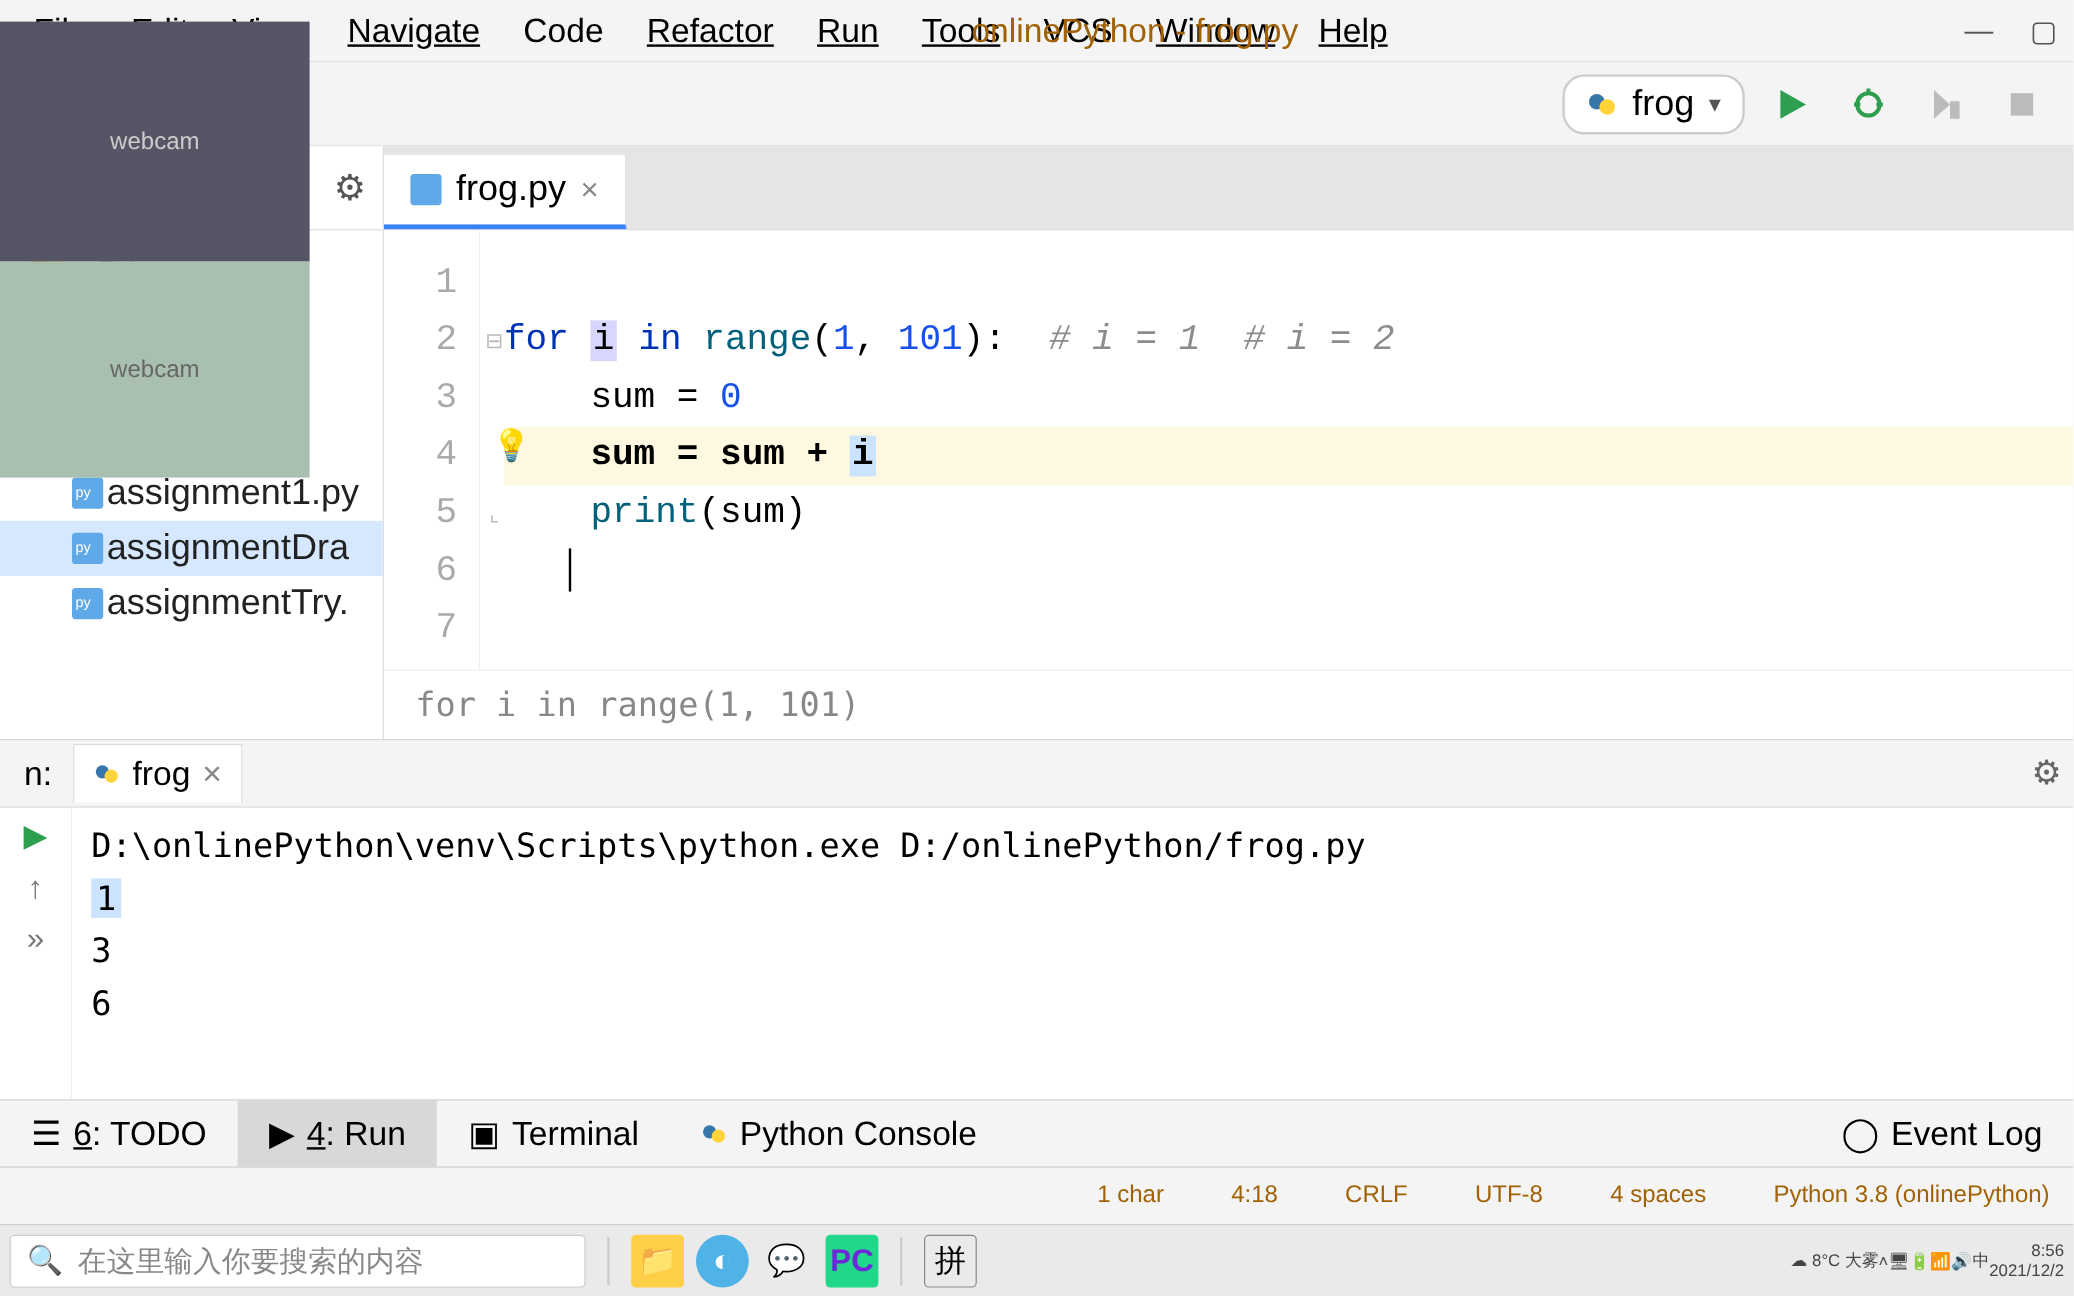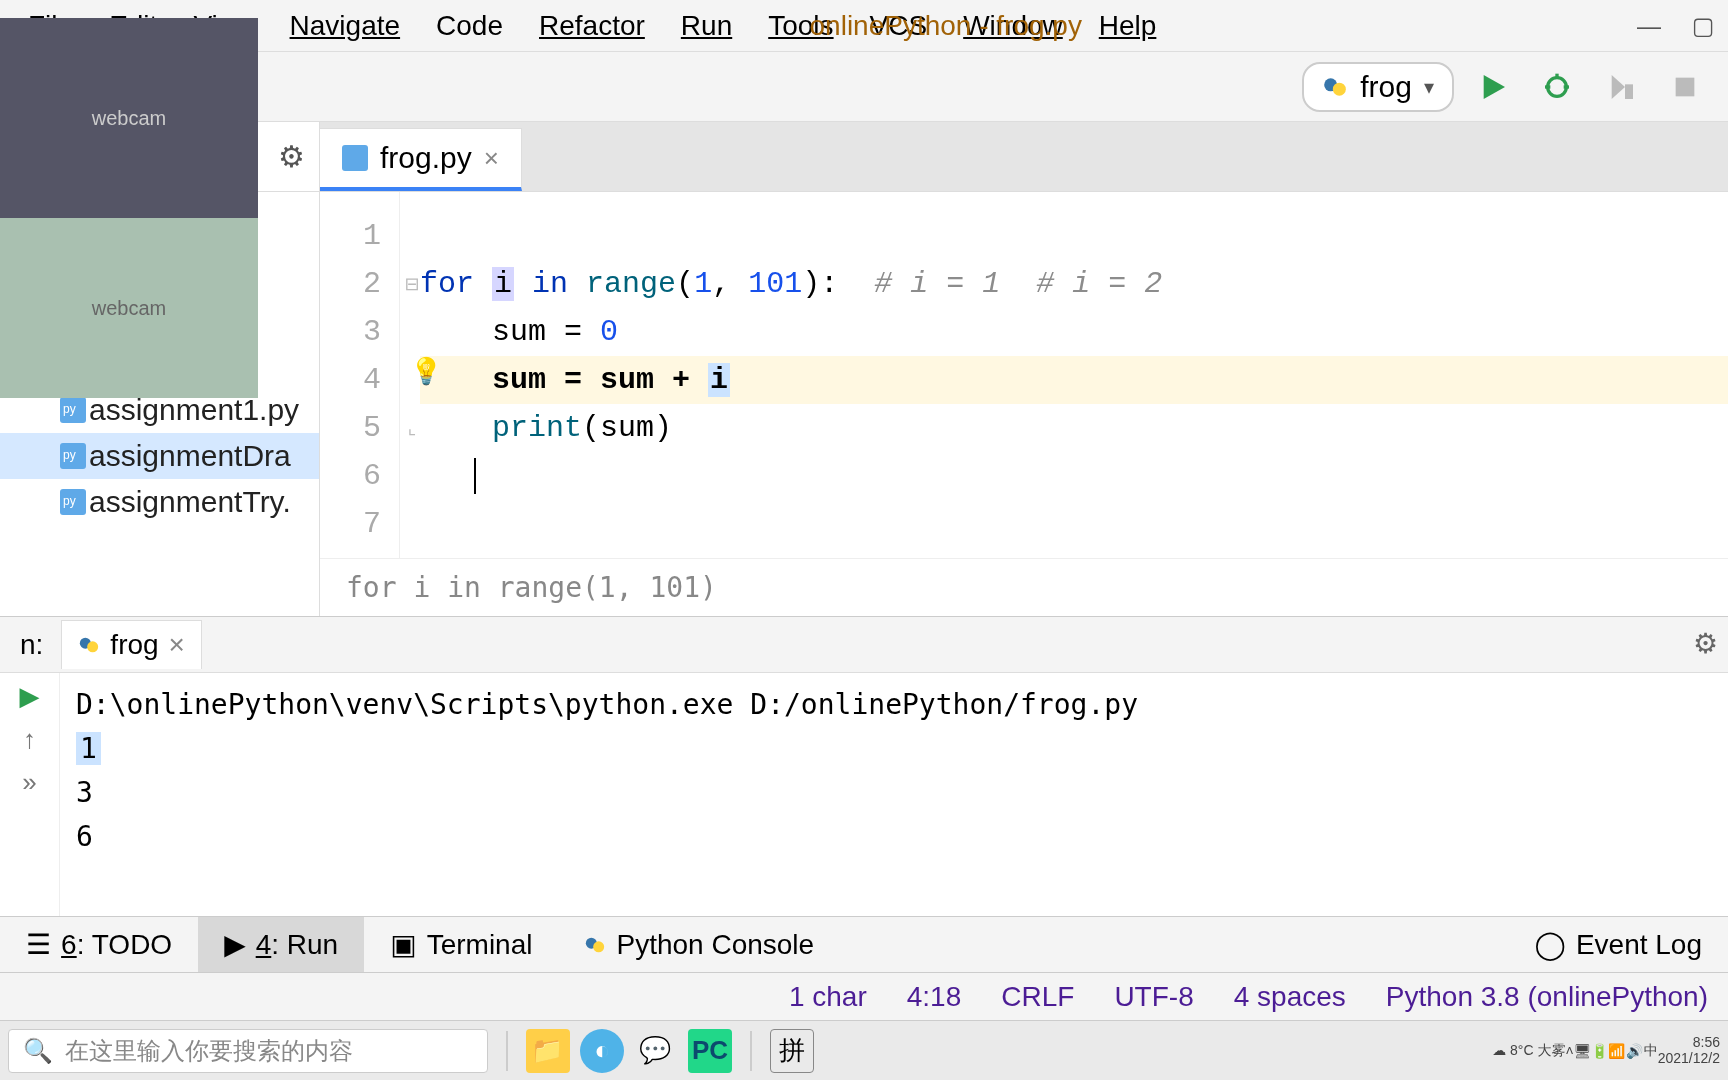--- a/index.html
+++ b/index.html
@@ -75,21 +75,21 @@
   .run-gear { position:absolute; right:10px; top:10px; font-size:28px; color:#666; }
   
   
   .bottom-tools { height:56px; background:#f4f4f4; border-top:1px solid #ccc; display:flex; align-items:center; font-size:28px; }
   .bt-tab { display:flex; align-items:center; gap:10px; padding:0 26px; height:100%; cursor:default; }
   .bt-tab.active { background:#d8d8d8; }
   .bt-tab .num-u { text-decoration:underline; }
   .bt-spacer { flex:1; }
   
   
-  .status { height:48px; background:#f4f4f4; border-top:1px solid #ccc; display:flex; align-items:center; font-size:28px; color:#4c1d95; padding:0 20px; gap:40px; }
+  .status { height:48px; background:#f4f4f4; border-top:1px solid #ccc; display:flex; align-items:center; font-size:20px; color:#a16207; padding:0 20px; gap:56px; }
   .status .spacer { flex:1; }
   
   
   .taskbar { height:60px; background:#eaeaea; display:flex; align-items:center; padding:0 8px; gap:10px; border-top:1px solid #ccc; }
   .taskbar .search-box { flex:0 0 480px; height:44px; border:1px solid #ccc; border-radius:4px; background:#fff; display:flex; align-items:center; padding:0 14px; font-size:24px; color:#888; gap:12px; }
   .taskbar .divider { width:2px; height:40px; background:#ccc; margin:0 8px; }
   .taskbar .tb-icon { width:44px; height:44px; display:flex; align-items:center; justify-content:center; font-size:26px; border-radius:4px; }
   .taskbar .tray { margin-left:auto; display:flex; align-items:center; font-size:14px; color:#444; }
   
   
@@ -317,21 +317,21 @@
 
 <div class="taskbar">
   <div class="search-box">
     <span>🔍</span>
     <span>在这里输入你要搜索的内容</span>
   </div>
   <div class="divider"></div>
   <div class="tb-icon" style="background:#ffcf48;">📁</div>
   <div class="tb-icon" style="background:#4fb3e8; color:#fff; border-radius:50%;">◐</div>
   <div class="tb-icon" style="color:#2e9e4f;">💬</div>
-  <div class="tb-icon" style="background:#21d789; color:#0c4a6e; font-weight:bold;">PC</div>
+  <div class="tb-icon" style="background:#21d789; color:#6d28d9; font-weight:bold;">PC</div>
   <div class="divider"></div>
   <div class="tb-icon" style="border:1px solid #888;">
       <span>拼</span>
     </div>
   <div class="tray">
     <span>☁ <span>8°C 大雾</span></span>
     <span>˄</span>
     <span>🖥</span>
     <span>🔋</span>
     <span>📶</span>

